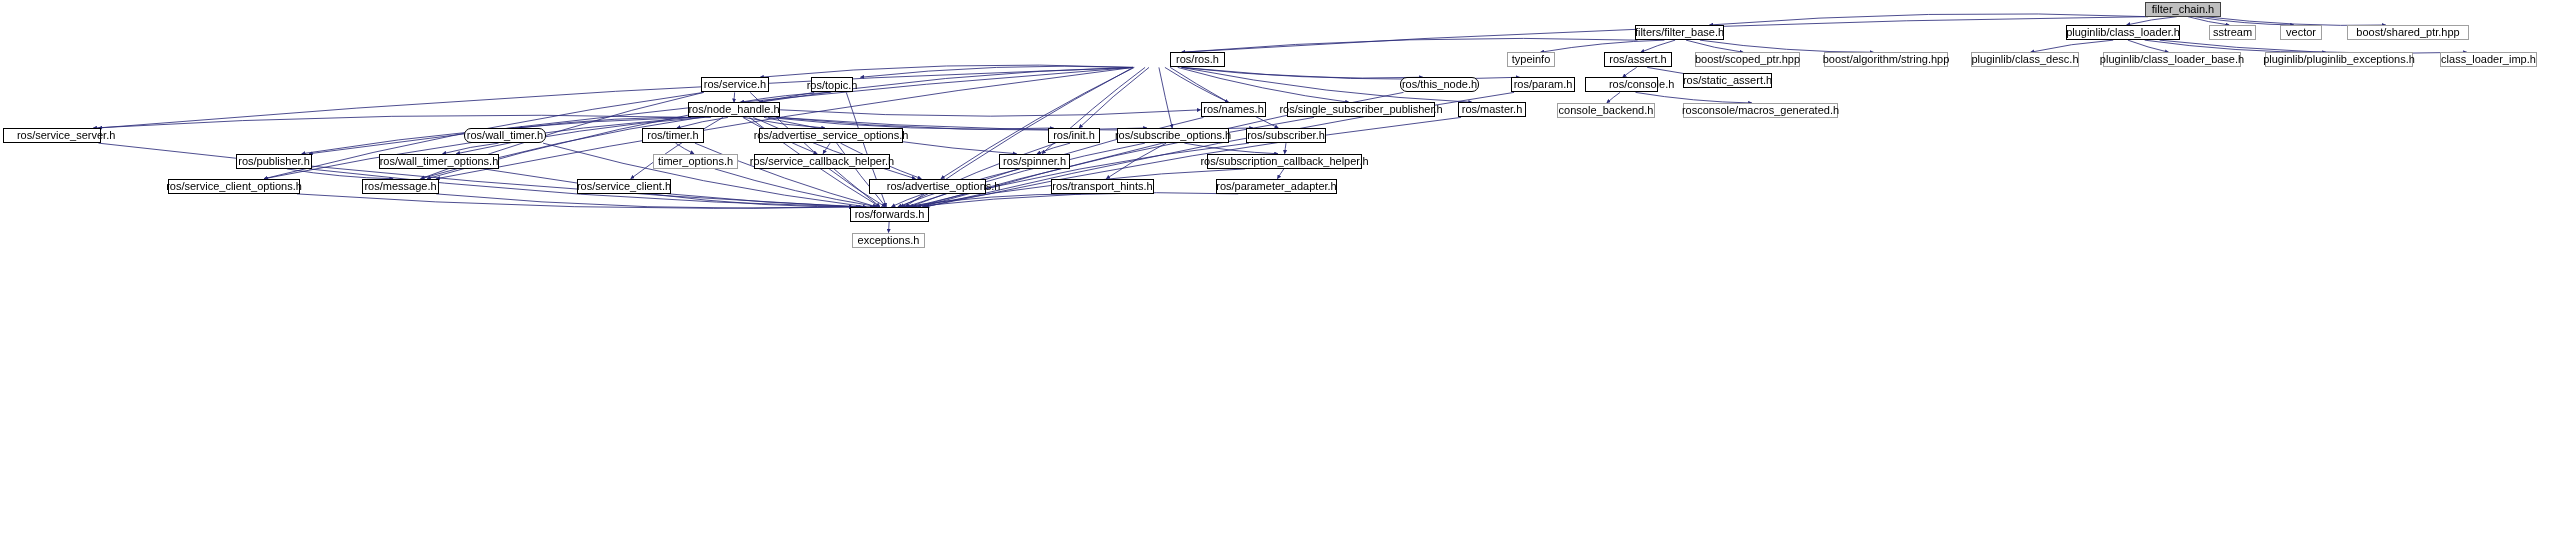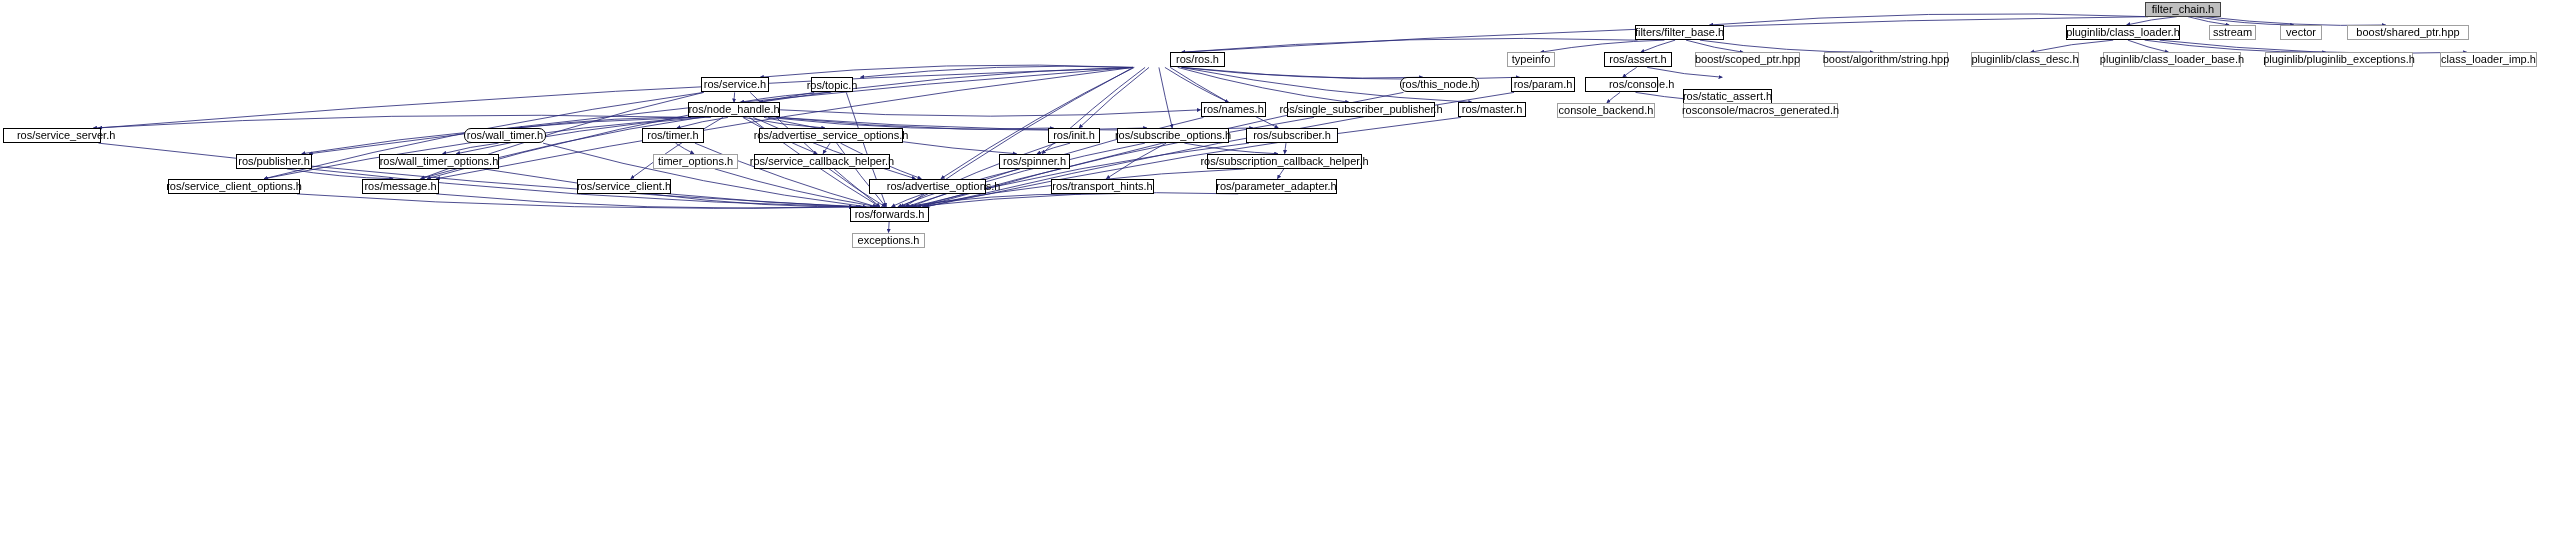--- a/index.html
+++ b/index.html
@@ -215,21 +215,21 @@
       </div>
       <div class="node doc" style="left: 1400px; top: 77px; width: 79px; border-radius: 7px;">
         <span class="node-label">ros/this_node.h</span>
       </div>
       <div class="node doc" style="left: 1511px; top: 77px; width: 64px;">
         <span class="node-label">ros/param.h</span>
       </div>
       <div class="node doc" style="left: 1585px; top: 77px; width: 73px; padding-left: 44px;">
         <span class="node-label">ros/console.h</span>
       </div>
-      <div class="node doc" style="left: 1683px; top: 89px; width: 89px;">
+      <div class="node doc" style="left: 1683px; top: 73px; width: 89px;">
         <span class="node-label">ros/static_assert.h</span>
       </div>
       <div class="node" style="left: 1557px; top: 103px; width: 98px;">
         <span class="node-label">console_backend.h</span>
       </div>
       <div class="node" style="left: 1683px; top: 103px; width: 155px;">
         <span class="node-label">rosconsole/macros_generated.h</span>
       </div>
       <div class="node doc" style="left: 688px; top: 102px; width: 92px;">
         <span class="node-label">ros/node_handle.h</span>
@@ -254,21 +254,21 @@
       </div>
       <div class="node doc" style="left: 759px; top: 128px; width: 144px;">
         <span class="node-label">ros/advertise_service_options.h</span>
       </div>
       <div class="node doc" style="left: 1048px; top: 128px; width: 52px;">
         <span class="node-label">ros/init.h</span>
       </div>
       <div class="node doc" style="left: 1117px; top: 128px; width: 112px;">
         <span class="node-label">ros/subscribe_options.h</span>
       </div>
-      <div class="node doc" style="left: 1246px; top: 128px; width: 92px;">
+      <div class="node doc" style="left: 1246px; top: 128px; width: 80px;">
         <span class="node-label">ros/subscriber.h</span>
       </div>
       <div class="node doc" style="left: 236px; top: 154px; width: 76px;">
         <span class="node-label">ros/publisher.h</span>
       </div>
       <div class="node doc" style="left: 379px; top: 154px; width: 120px;">
         <span class="node-label">ros/wall_timer_options.h</span>
       </div>
       <div class="node" style="left: 653px; top: 154px; width: 85px;">
         <span class="node-label">timer_options.h</span>

